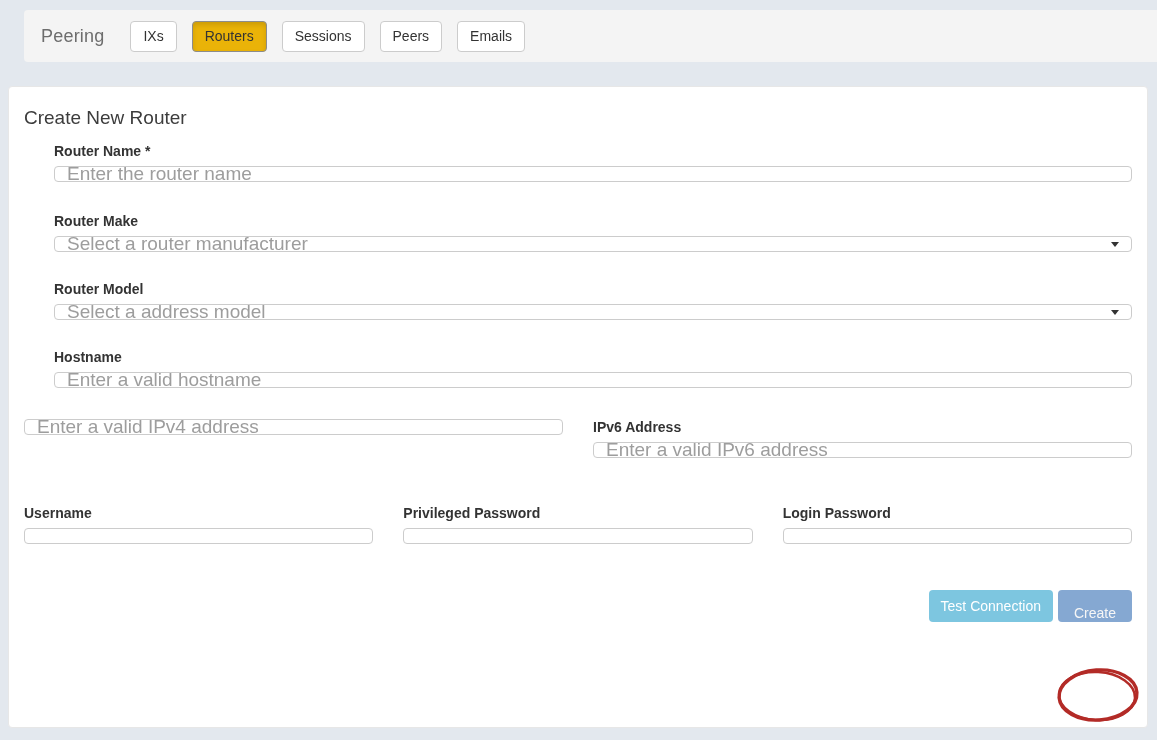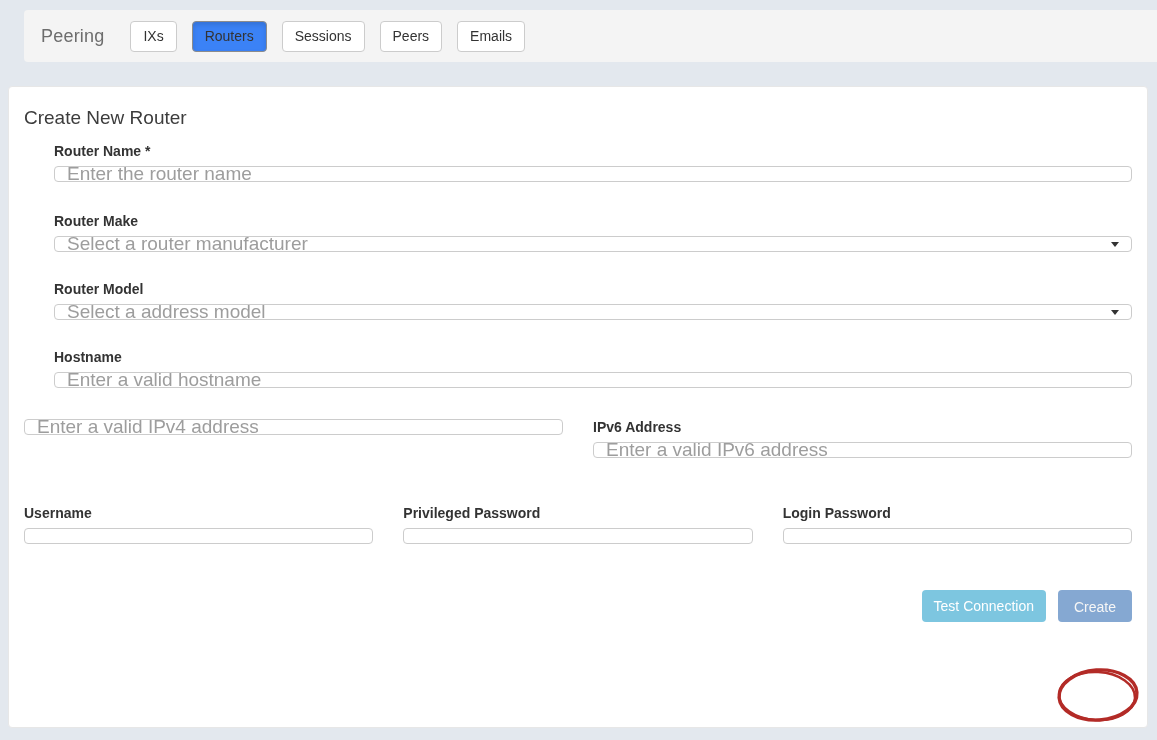--- a/index.html
+++ b/index.html
@@ -22,21 +22,21 @@
     font-size:18px; color:#6d6d6d; margin-right:26px; letter-spacing:.2px;
   }
   .tab-group { display:flex; gap:15px; align-items:center; }
   .tab-btn {
     font-family:"Liberation Sans", sans-serif;
     font-size:14px; color:#333; background:#fff;
     border:1px solid #ccc; border-radius:4px;
     padding:6px 12px; line-height:17px; cursor:pointer; white-space:nowrap;
   }
   .tab-btn.active {
-    background:#3b82f6; border-color:#8c8c8c;
+    background:#eab308; border-color:#8c8c8c;
     box-shadow:inset 0 3px 5px rgba(0,0,0,.125);
   }
 
   
   .panel {
     position:absolute; left:8px; top:86px; width:1140px; height:642px;
     background:#fff; border:1px solid #e7e7e7; border-radius:4px;
     padding:20px 15px 16px 15px;
   }
   .panel-title { font-size:19px; font-weight:400; color:#3c3c3c; line-height:22px; margin-bottom:14px; }
@@ -59,27 +59,27 @@
   .caret {
     width:0; height:0; border-left:4px solid transparent; border-right:4px solid transparent;
     border-top:5px solid #333; margin-left:8px; flex:0 0 auto;
   }
 
   .row-2 { display:flex; gap:30px; margin-bottom:45px; }
   .row-2 > .col { flex:1; }
   .row-3 { display:flex; gap:30px; margin-bottom:44px; }
   .row-3 > .col { flex:1; }
 
-  .actions { display:flex; justify-content:flex-end; gap:12px;margin-top:8px; }
+  .actions { display:flex; justify-content:flex-end; gap:5px;margin-top:8px; }
   .btn {
     font-family:"Liberation Sans", sans-serif; font-size:14px; line-height:18px;
     border:none; border-radius:4px; padding:7px 12px; cursor:pointer; height:32px;
   }
   .btn-test { background:#7dc6e0; color:#fff; }
-  .btn-create { background:#85a8d2; color:#f6f6f6; padding:8px 16px; }
+  .btn-create { background:#85a8d2; color:#f6f6f6; padding:14px 16px; }
 
   .annotation-layer {
     position:absolute; left:0; top:0; width:1157px; height:740px;
     pointer-events:none; z-index:10;
   }
 </style>
 </head>
 <body>
 
 <div class="page">

